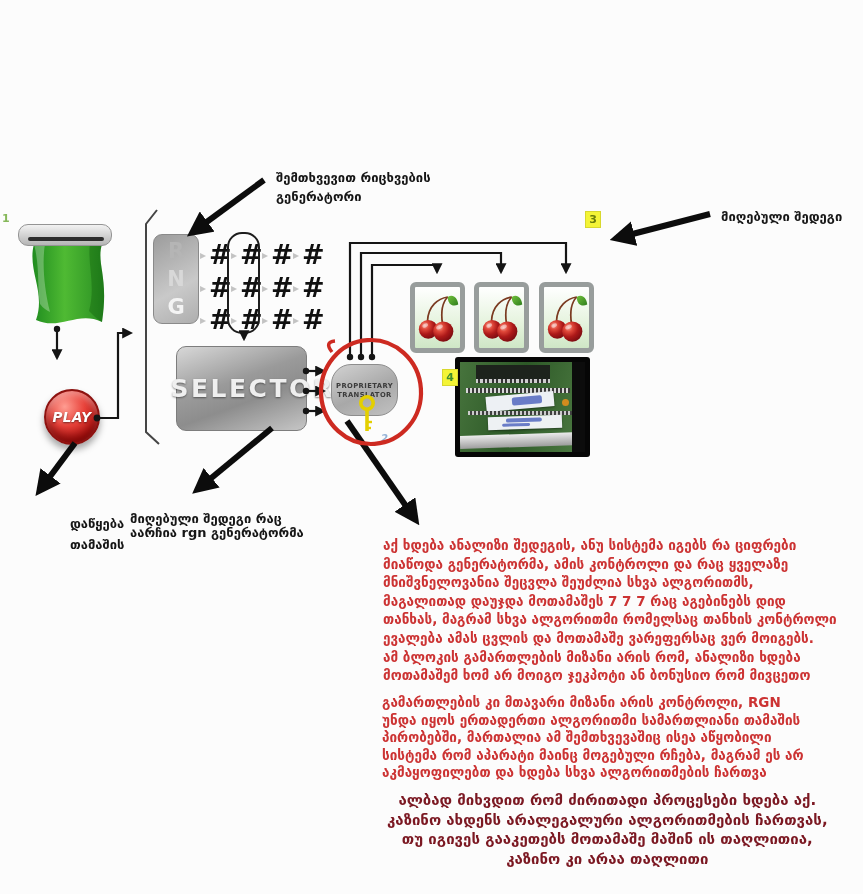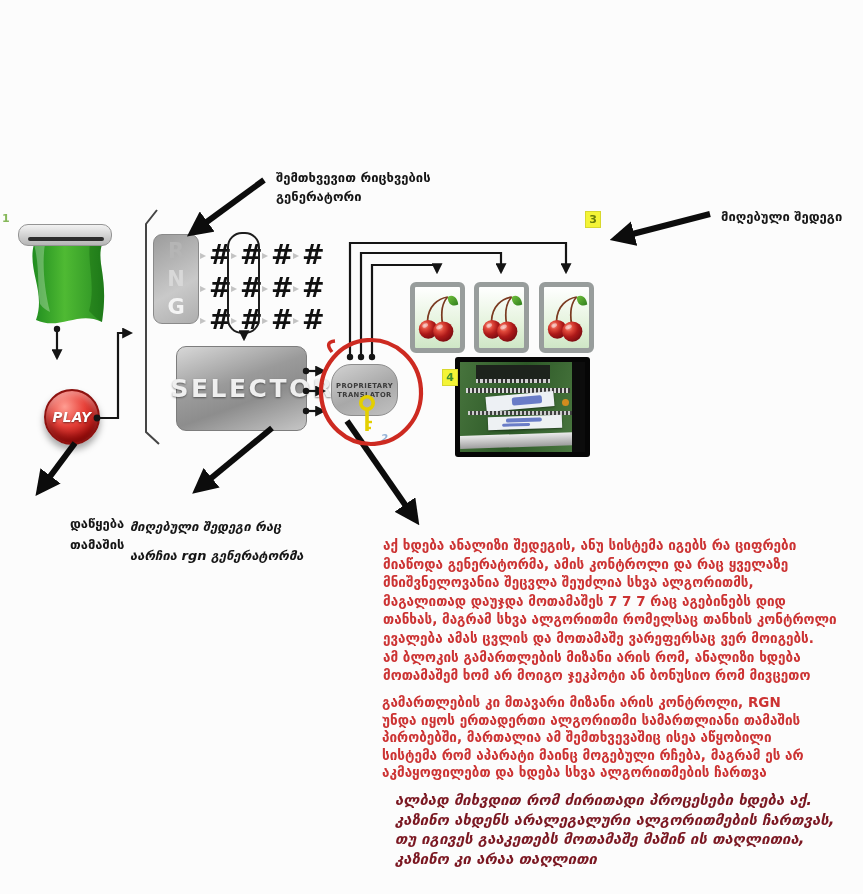--- a/index.html
+++ b/index.html
@@ -99,22 +99,22 @@
                   font-size:11px; line-height:16px; }
   .b1 { left:2px;  top:212px; color:#86b85a; font-size:11px; }
   .b2 { left:381px; top:433px; color:#92b1d6; font-size:10px; font-style:italic; }
   .b3 { left:585px; top:211px; color:#6a7d0a; }
   .b4 { left:442px; top:369px; color:#3f8f2f; }
 
   
   .para { z-index:15;margin-left:39px; }
   .p1 { left:344px; top:536px; font-size:13.5px; font-weight:600; color:#cc3333; line-height:18.6px; }
   .p2 { left:343px; top:694px; font-size:13.5px; font-weight:600; color:#cc3333; line-height:17.5px; }
-  .p3 { left:356px; top:791px; font-size:15px; font-weight:600; font-style:italic;
-        color:#7b1822; line-height:19.5px; }
+  .p3 { left:348px; top:791px; font-size:15px; font-weight:600; 
+        color:#7b1822; line-height:19.5px;text-align:center; }
 
   
   #overlay { position:absolute; left:0; top:0; z-index:30; pointer-events:none; }
 </style>
 </head>
 <body>
 
 <div id="stage">
 
   <svg width="0" height="0" style="position:absolute">
@@ -145,21 +145,21 @@
       </symbol>
     </defs>
   </svg>
 
 
   <div class="abs dlabel pre" style="left:276px; top:168px;">შემთხვევით რიცხვების
 გენერატორი</div>
   <div class="abs dlabel" style="left:721px; top:207px;">მიღებული შედეგი</div>
   <div class="abs dlabel dlabel-light pre" style="left:24px; top:513px; line-height:21px;margin-left:46px;">დაწყება
 თამაშის</div>
-  <div class="abs dlabel pre" style="left:130px; top:512px; line-height:29px;font-style:italic;">მიღებული შედეგი რაც
+  <div class="abs dlabel pre" style="left:130px; top:512px; line-height:14px;">მიღებული შედეგი რაც
 აარჩია rgn გენერატორმა</div>
 
   <div class="abs badge b1">1</div>
   <div class="abs badge b2">2</div>
   <div class="abs badge yellow b3">3</div>
   <div class="abs badge yellow b4">4</div>
 
   <div class="abs slot">
       <div class="slit"></div>
     </div>

